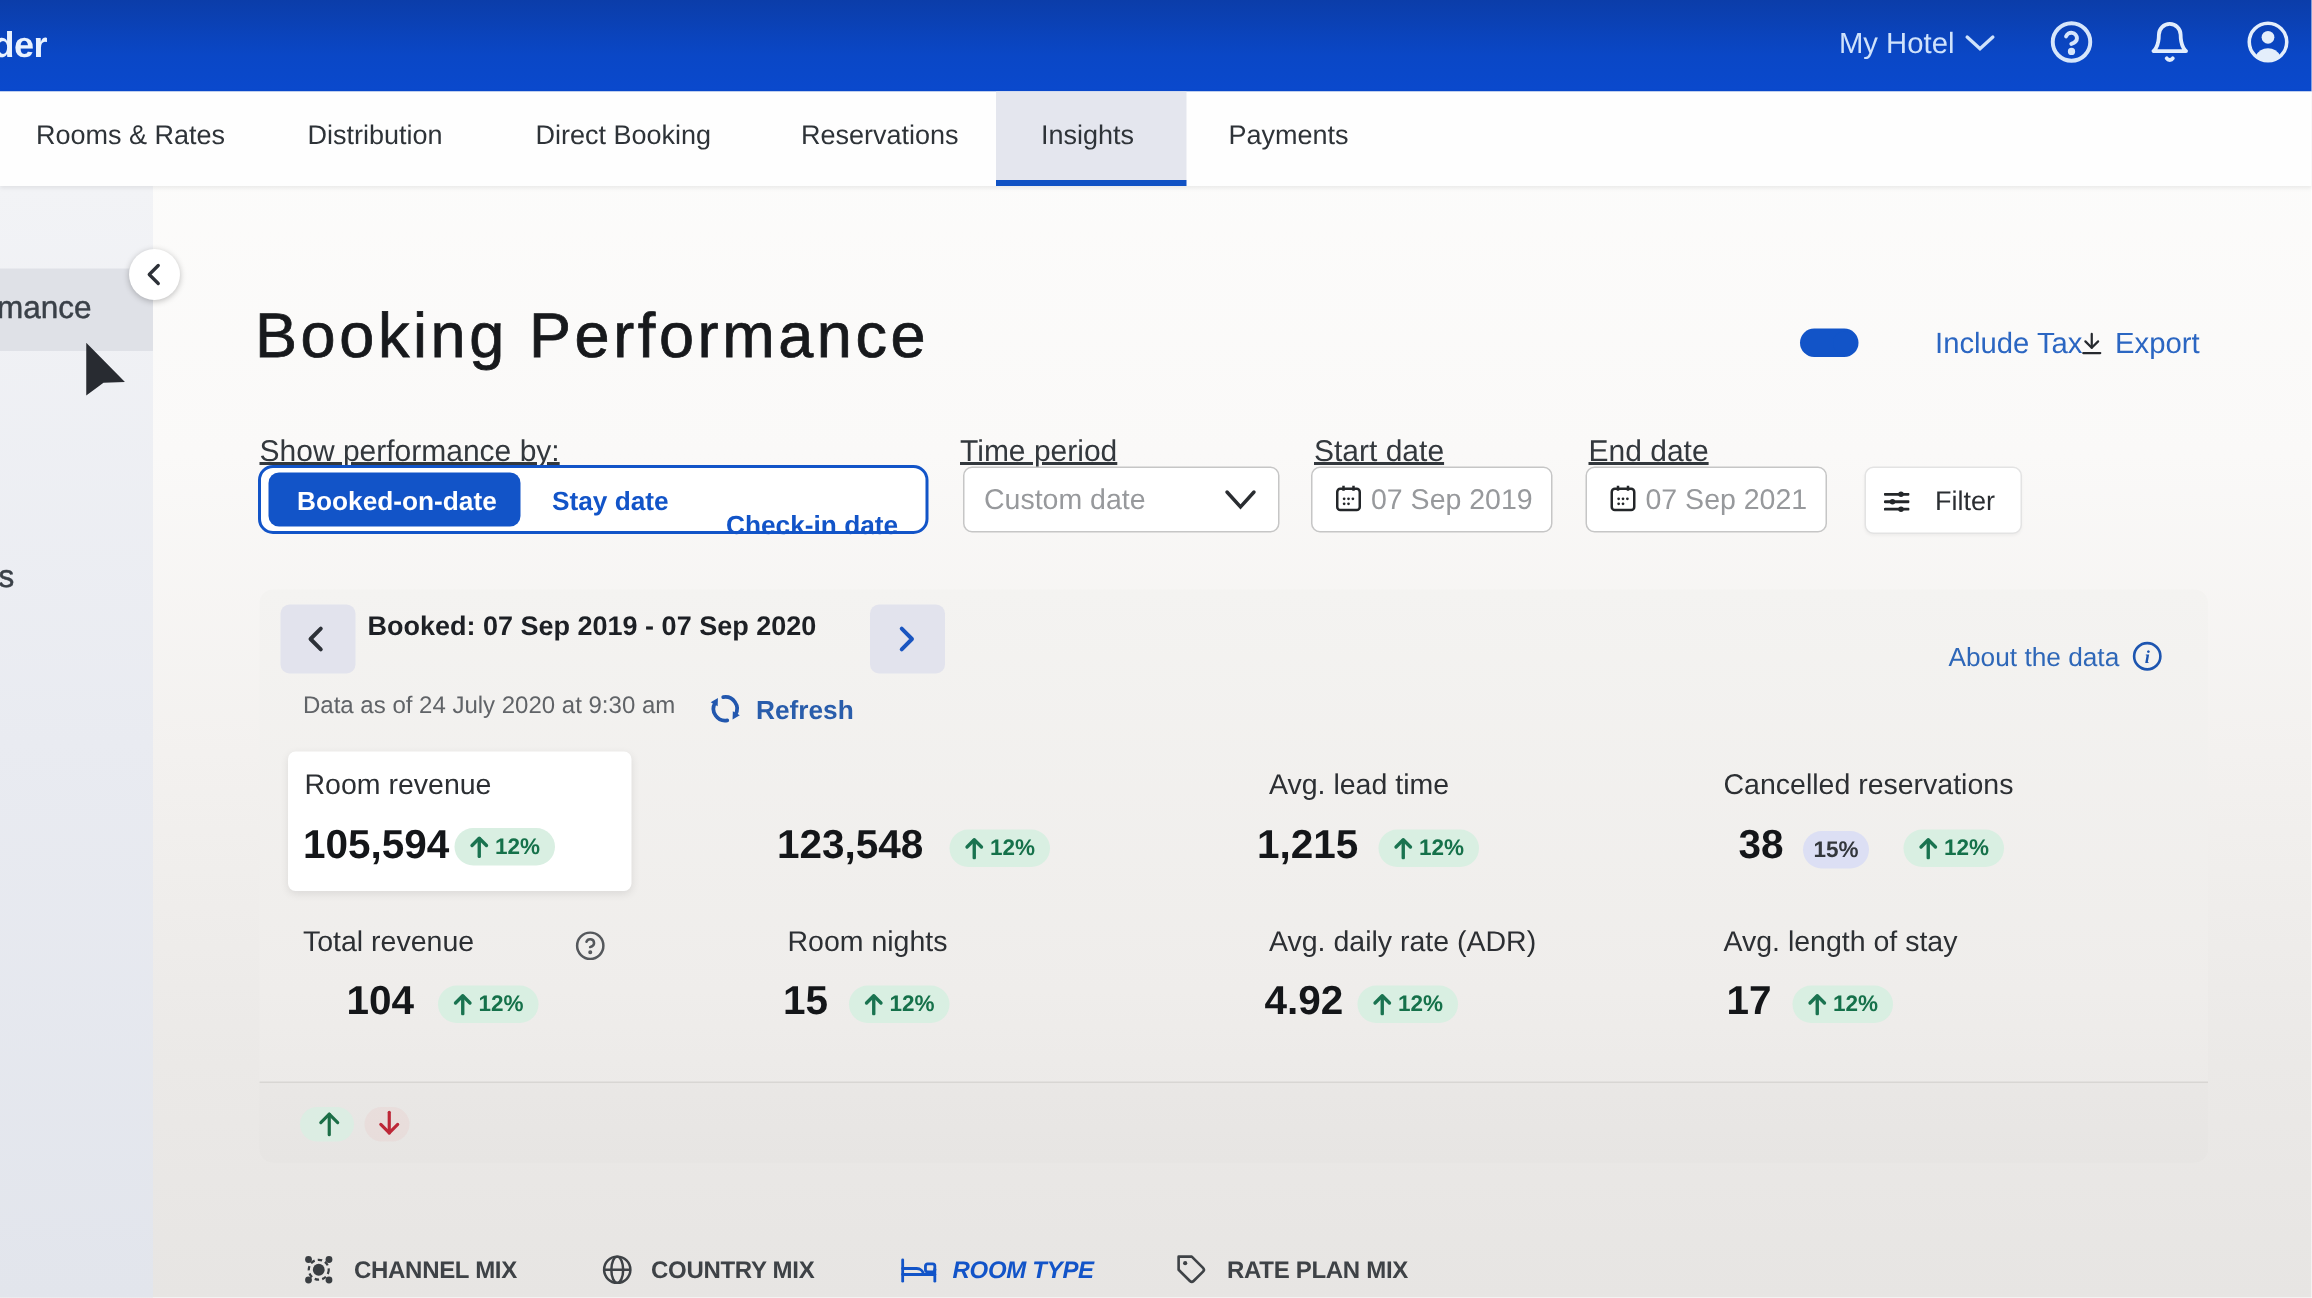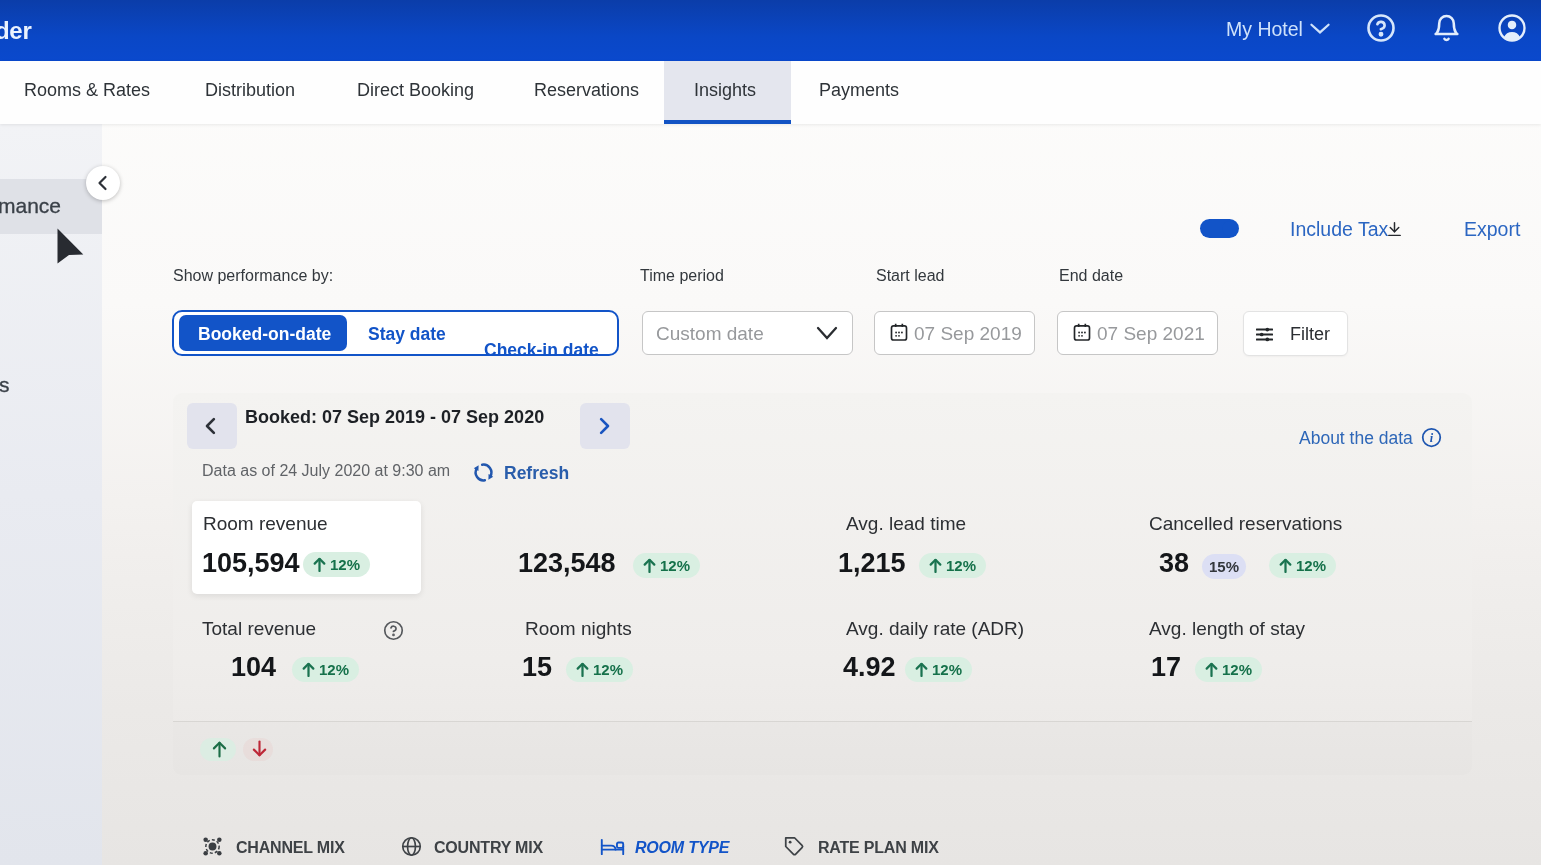--- a/index.html
+++ b/index.html
@@ -17,24 +17,24 @@
   #insunder{left:664px;top:120px;width:127px;height:4px;background:#1253c4;}
   
   #sidebar{left:0;top:124px;width:102px;height:741px;background:linear-gradient(180deg,#f2f3f6 0%,#e9ebf1 50%,#e2e5ec 100%);}
   #siderow{left:0;top:179px;width:102px;height:55px;background:#dfe1e7;}
   #sidetext{left:-2px;top:194px;font-size:21px;color:#3a4048;-webkit-text-stroke:0.3px #3a4048;}
   #sidetext2{left:-1px;top:373px;font-size:21px;color:#3a4048;-webkit-text-stroke:0.3px #3a4048;}
   #collbtn{left:86px;top:166px;width:34px;height:34px;border-radius:50%;background:#fff;box-shadow:0 1px 4px rgba(0,0,0,0.25);}
   
   #title{left:170px;top:200px;font-size:42px;color:#17191c;letter-spacing:2.4px;-webkit-text-stroke:0.5px #17191c;}
   #inctax{left:1244px;top:218px;font-size:19.5px;color:#2b66c2;margin-left:46px;}
-  #exportt{left:1464px;top:218px;font-size:19.5px;color:#2b66c2;}
+  #exportt{left:1410px;top:218px;font-size:19.5px;color:#2b66c2;}
   #toggle{left:1200px;top:219px;width:39px;height:19px;border-radius:10px;background:#1254c8;}
   
-  .flabel{top:267px;font-size:16px;color:#33383d;}
+  .flabel{top:290px;font-size:20px;color:#33383d;text-decoration:underline;}
   
   #seg{left:172px;top:310px;width:447px;height:46px;border:2.5px solid #1254c8;border-radius:10px;background:#fff;box-sizing:border-box;}
   #seg1{left:179px;top:315px;width:168px;height:36px;background:#1254c8;border-radius:7px;}
   #seg1t{left:198px;top:324px;font-size:17.5px;font-weight:bold;color:#fff;}
   #seg2t{left:368px;top:324px;font-size:17.5px;font-weight:bold;color:#1254c8;}
   #seg3t{left:484px;top:340px;font-size:17.5px;font-weight:bold;color:#1254c8;}
   
   .inputbox{top:311px;height:44px;border:1.5px solid #c6c6c6;border-radius:6px;background:#fff;box-sizing:border-box;}
   #tpbox{left:642px;width:211px;}
   #sdbox{left:874px;width:161px;}
@@ -104,34 +104,35 @@
 
   <div class="abs" id="collbtn"></div>
   <svg class="abs" style="left:96px;top:175px" width="14" height="16" viewBox="0 0 14 16">
       <path d="M9.5 2 L3.5 8 L9.5 14" fill="none" stroke="#2d3138" stroke-width="2.2" stroke-linecap="round" stroke-linejoin="round"></path>
     </svg>
 
   <svg class="abs" style="left:56px;top:227px" width="30" height="40" viewBox="0 0 30 40">
       <path d="M1.5 1.5 L1.5 36.6 L13 28.1 L27.3 27.6 Z" fill="#282b31"></path>
     </svg>
 
+  <div class="abs" id="title">Booking Performance</div>
   <div class="abs" id="toggle">
       <div style="position:absolute;right:2px;top:2px;width:15px;height:15px;border-radius:50%;background:#1254c8;"></div>
     </div>
   <div class="abs" id="inctax">Include Tax</div>
   <svg class="abs" style="left:1386px;top:219px" width="17" height="20" viewBox="0 0 24 24" fill="none" stroke="#26292e" stroke-width="2.1" stroke-linecap="round" stroke-linejoin="round">
       <path d="M12 3v13"></path>
       <path d="M6 10l6 6 6-6"></path>
       <path d="M4 21h16"></path>
     </svg>
   <div class="abs" id="exportt">Export</div>
 
   <div class="abs flabel" style="left:173px">Show performance by:</div>
   <div class="abs flabel" style="left:640px">Time period</div>
-  <div class="abs flabel" style="left:876px">Start lead</div>
+  <div class="abs flabel" style="left:876px">Start date</div>
   <div class="abs flabel" style="left:1059px">End date</div>
 
   <div class="abs" id="seg"></div>
   <div class="abs" id="seg1"></div>
   <div class="abs" id="seg1t">Booked-on-date</div>
   <div class="abs" id="seg2t">Stay date</div>
   <div class="abs" id="seg3t">Check-in date</div>
 
   <div class="abs inputbox" id="tpbox"></div>
   <div class="abs ginput" style="left:656px;top:323px">Custom date</div>

